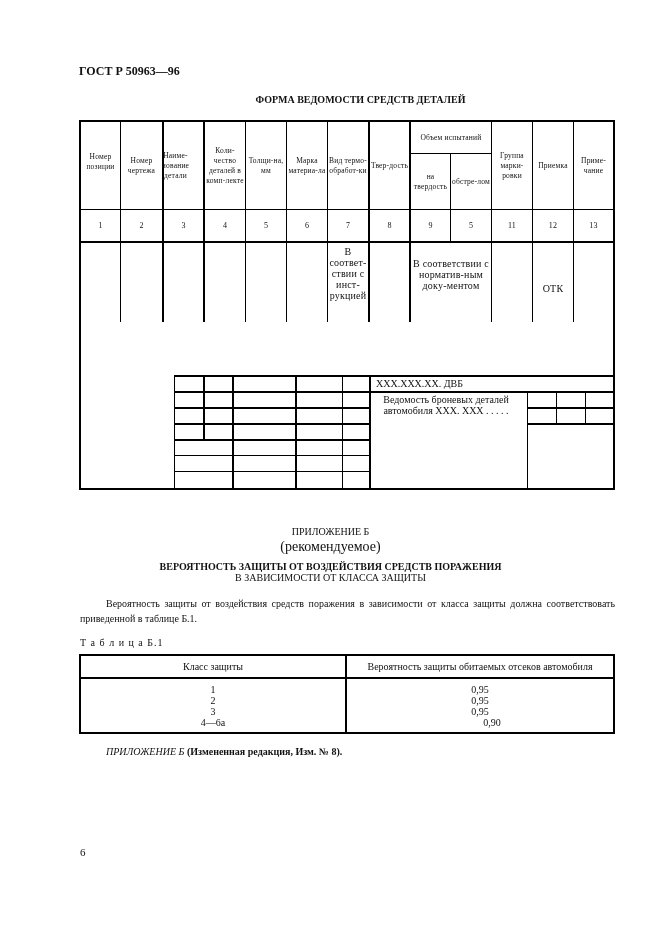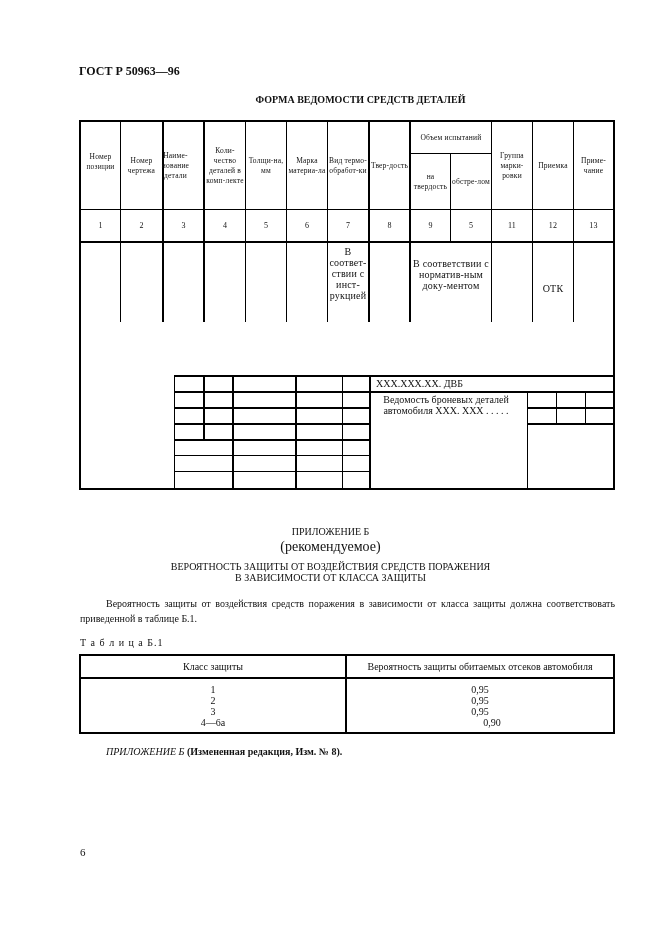--- a/index.html
+++ b/index.html
@@ -104,21 +104,21 @@
   <div class="line" style="left:527px;top:391px;width:1px;height:98px"></div>
   <div class="line" style="left:556px;top:391px;width:1px;height:33px"></div>
   <div class="line" style="left:585px;top:391px;width:1px;height:33px"></div>
 
   <div class="abs tb-text" style="left:376px;top:378px">ХХХ.ХХХ.ХХ. ДВБ</div>
   <div class="abs tb-text" style="left:376px;top:394px;width:140px">Ведомость броневых деталей автомобиля ХХХ. ХХХ . . . . .</div>
 </div>
 
 <div class="abs app-title" style="top:526px;font-size:10px">ПРИЛОЖЕНИЕ Б</div>
 <div class="abs app-title" style="top:539px;font-size:14px">(рекомендуемое)</div>
-<div class="abs app-title" style="top:561px;font-size:10px;font-weight:normal">ВЕРОЯТНОСТЬ ЗАЩИТЫ ОТ ВОЗДЕЙСТВИЯ СРЕДСТВ ПОРАЖЕНИЯ</div>
+<div class="abs app-title" style="top:561px;font-size:10px;font-weight:bold">ВЕРОЯТНОСТЬ ЗАЩИТЫ ОТ ВОЗДЕЙСТВИЯ СРЕДСТВ ПОРАЖЕНИЯ</div>
 <div class="abs app-title" style="top:572px;font-size:10px;font-weight:normal">В ЗАВИСИМОСТИ ОТ КЛАССА ЗАЩИТЫ</div>
 <div class="abs para" style="top:596px;text-indent:26px">Вероятность защиты от воздействия средств поражения в зависимости от класса защиты должна соответствовать приведенной в таблице Б.1.</div>
 <div class="abs" style="left:80px;top:637px;font-size:10px;letter-spacing:1px">Т а б л и ц а  Б.1</div>
 
 <div>
   <div class="line" style="left:79px;top:654px;width:536px;height:2px"></div>
   <div class="line" style="left:79px;top:677px;width:536px;height:2px"></div>
   <div class="line" style="left:79px;top:732px;width:536px;height:2px"></div>
   <div class="line" style="left:79px;top:654px;width:2px;height:80px"></div>
   <div class="line" style="left:345px;top:654px;width:2px;height:80px"></div>

